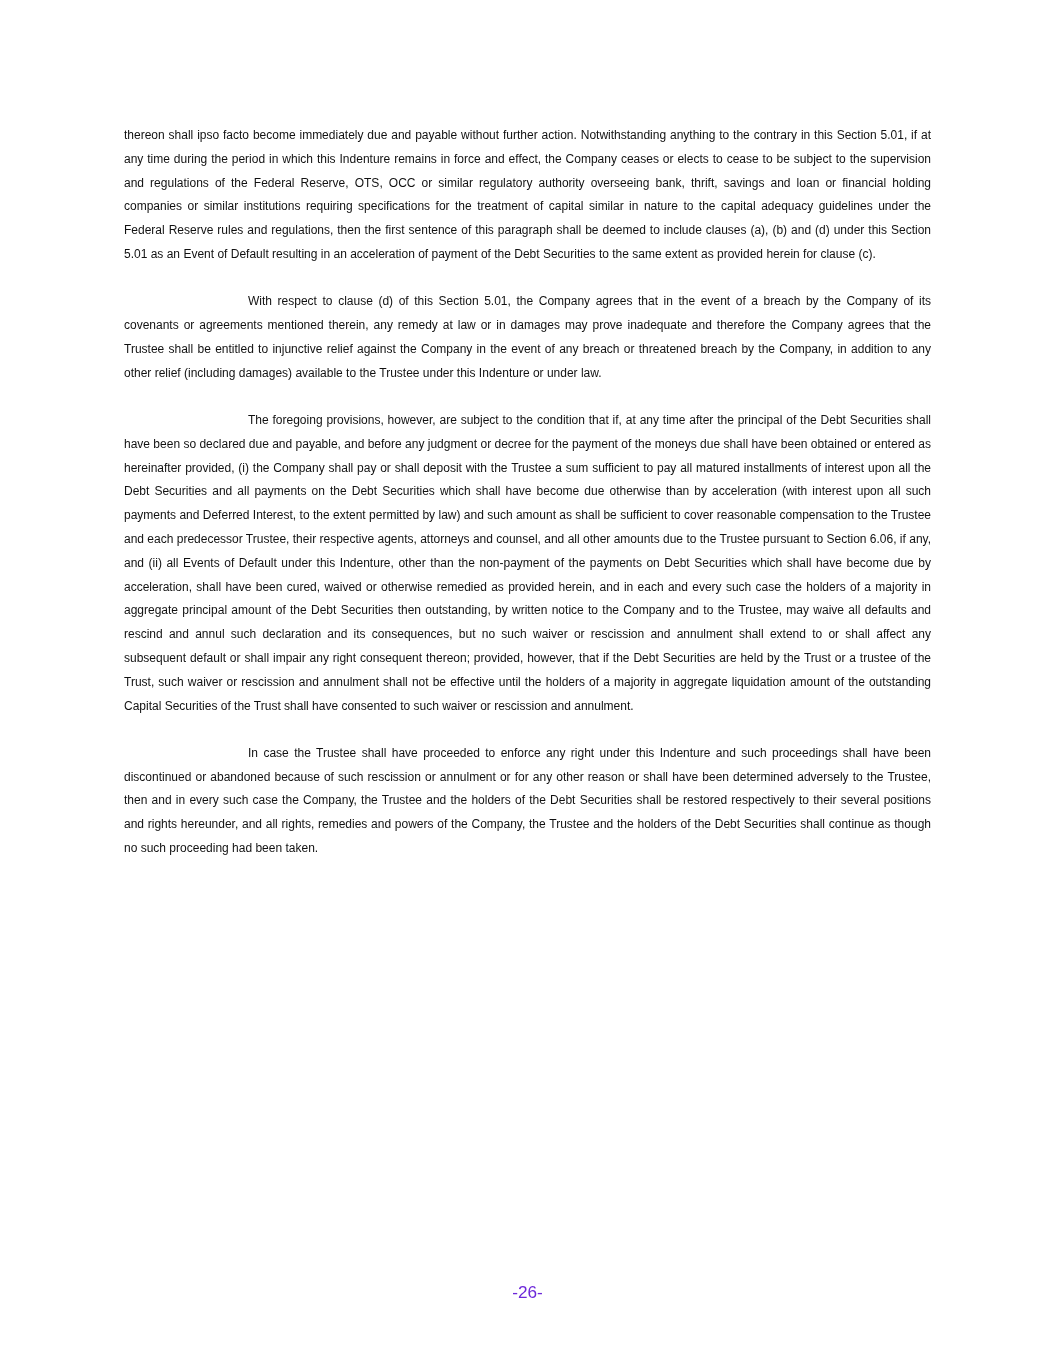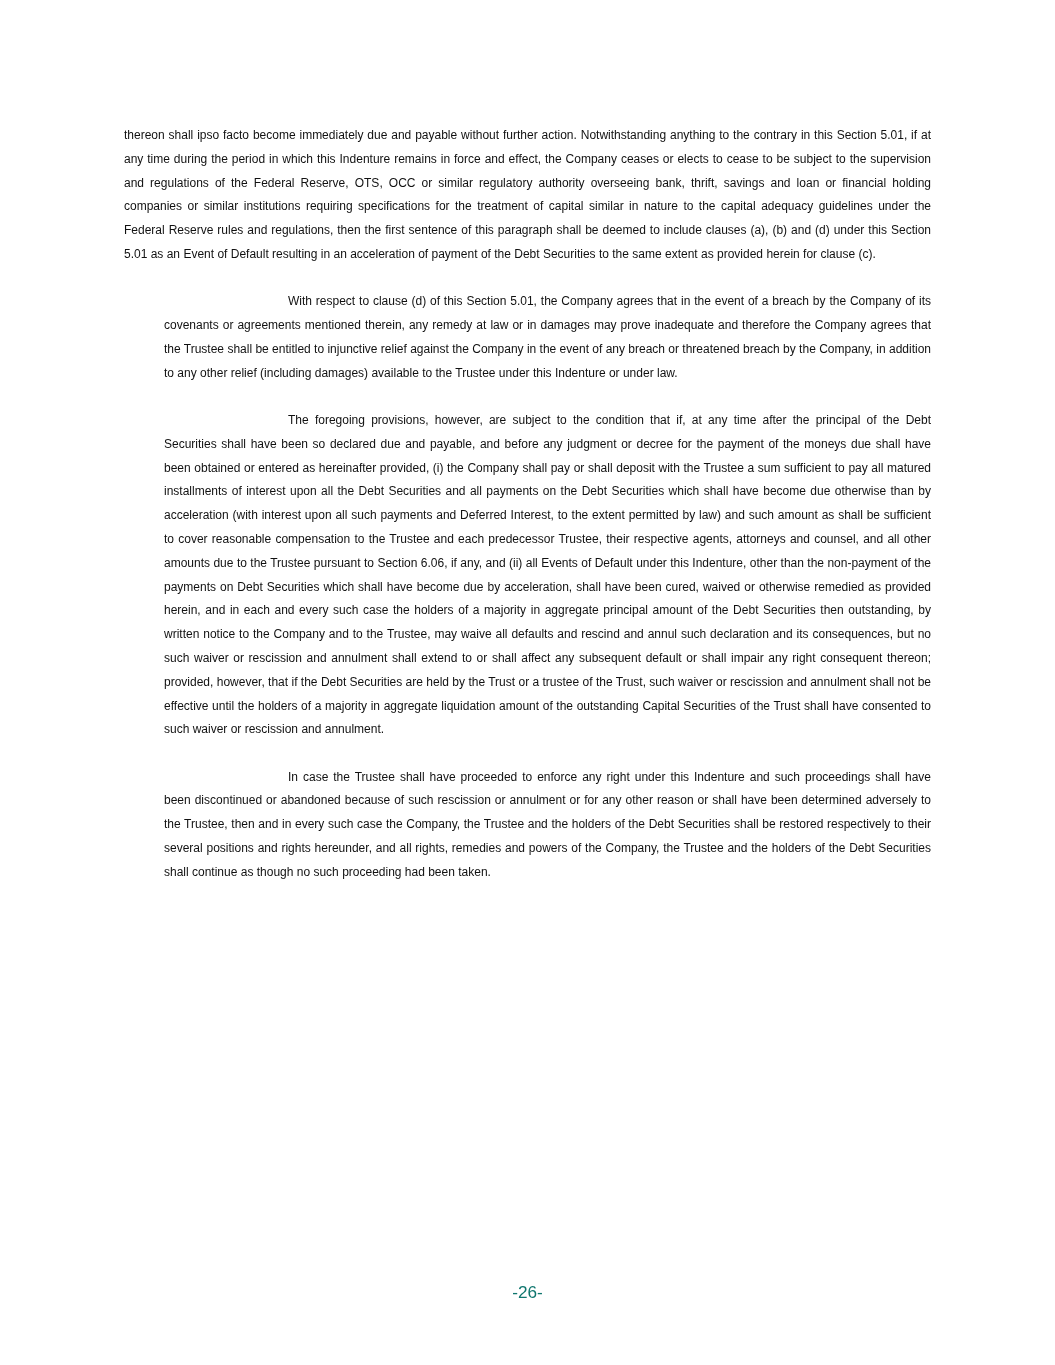--- a/index.html
+++ b/index.html
@@ -4,25 +4,25 @@
 <style>
   html, body { margin: 0; padding: 0; background: #ffffff; }
   body { width: 1055px; height: 1365px; position: relative; overflow: hidden; }
   .page {
     position: absolute; left: 124px; top: 124px; width: 807px;
     font-family: "Liberation Sans", sans-serif;
     font-size: 12px; line-height: 23.8px; color: #111111;
     text-align: justify;
   }
   .para { margin: 0 0 23.5px 0; }
-  .para.indent { text-indent: 124px; margin-left: 40px; }
+  .para.indent { text-indent: 124px; }
   .page-number {
     position: absolute; left: 0; width: 1055px; top: 1282px;
     text-align: center;
-    font-family: "Liberation Sans", sans-serif; font-size: 17.2px; color: #0f766e;
+    font-family: "Liberation Sans", sans-serif; font-size: 17.2px; color: #6d28d9;
   }
 </style>
 </head>
 <body>
 
 <div class="page">
   <p class="para">thereon shall ipso facto become immediately due and payable without further action. Notwithstanding anything to the contrary in this Section 5.01, if at any time during the period in which this Indenture remains in force and effect, the Company ceases or elects to cease to be subject to the supervision and regulations of the Federal Reserve, OTS, OCC or similar regulatory authority overseeing bank, thrift, savings and loan or financial holding companies or similar institutions requiring specifications for the treatment of capital similar in nature to the capital adequacy guidelines under the Federal Reserve rules and regulations, then the first sentence of this paragraph shall be deemed to include clauses (a), (b) and (d) under this Section 5.01 as an Event of Default resulting in an acceleration of payment of the Debt Securities to the same extent as provided herein for clause (c).</p>
   <p class="para indent">With respect to clause (d) of this Section 5.01, the Company agrees that in the event of a breach by the Company of its covenants or agreements mentioned therein, any remedy at law or in damages may prove inadequate and therefore the Company agrees that the Trustee shall be entitled to injunctive relief against the Company in the event of any breach or threatened breach by the Company, in addition to any other relief (including damages) available to the Trustee under this Indenture or under law.</p>
   <p class="para indent">The foregoing provisions, however, are subject to the condition that if, at any time after the principal of the Debt Securities shall have been so declared due and payable, and before any judgment or decree for the payment of the moneys due shall have been obtained or entered as hereinafter provided, (i) the Company shall pay or shall deposit with the Trustee a sum sufficient to pay all matured installments of interest upon all the Debt Securities and all payments on the Debt Securities which shall have become due otherwise than by acceleration (with interest upon all such payments and Deferred Interest, to the extent permitted by law) and such amount as shall be sufficient to cover reasonable compensation to the Trustee and each predecessor Trustee, their respective agents, attorneys and counsel, and all other amounts due to the Trustee pursuant to Section 6.06, if any, and (ii) all Events of Default under this Indenture, other than the non-payment of the payments on Debt Securities which shall have become due by acceleration, shall have been cured, waived or otherwise remedied as provided herein, and in each and every such case the holders of a majority in aggregate principal amount of the Debt Securities then outstanding, by written notice to the Company and to the Trustee, may waive all defaults and rescind and annul such declaration and its consequences, but no such waiver or rescission and annulment shall extend to or shall affect any subsequent default or shall impair any right consequent thereon; provided, however, that if the Debt Securities are held by the Trust or a trustee of the Trust, such waiver or rescission and annulment shall not be effective until the holders of a majority in aggregate liquidation amount of the outstanding Capital Securities of the Trust shall have consented to such waiver or rescission and annulment.</p>
   <p class="para indent">In case the Trustee shall have proceeded to enforce any right under this Indenture and such proceedings shall have been discontinued or abandoned because of such rescission or annulment or for any other reason or shall have been determined adversely to the Trustee, then and in every such case the Company, the Trustee and the holders of the Debt Securities shall be restored respectively to their several positions and rights hereunder, and all rights, remedies and powers of the Company, the Trustee and the holders of the Debt Securities shall continue as though no such proceeding had been taken.</p>

